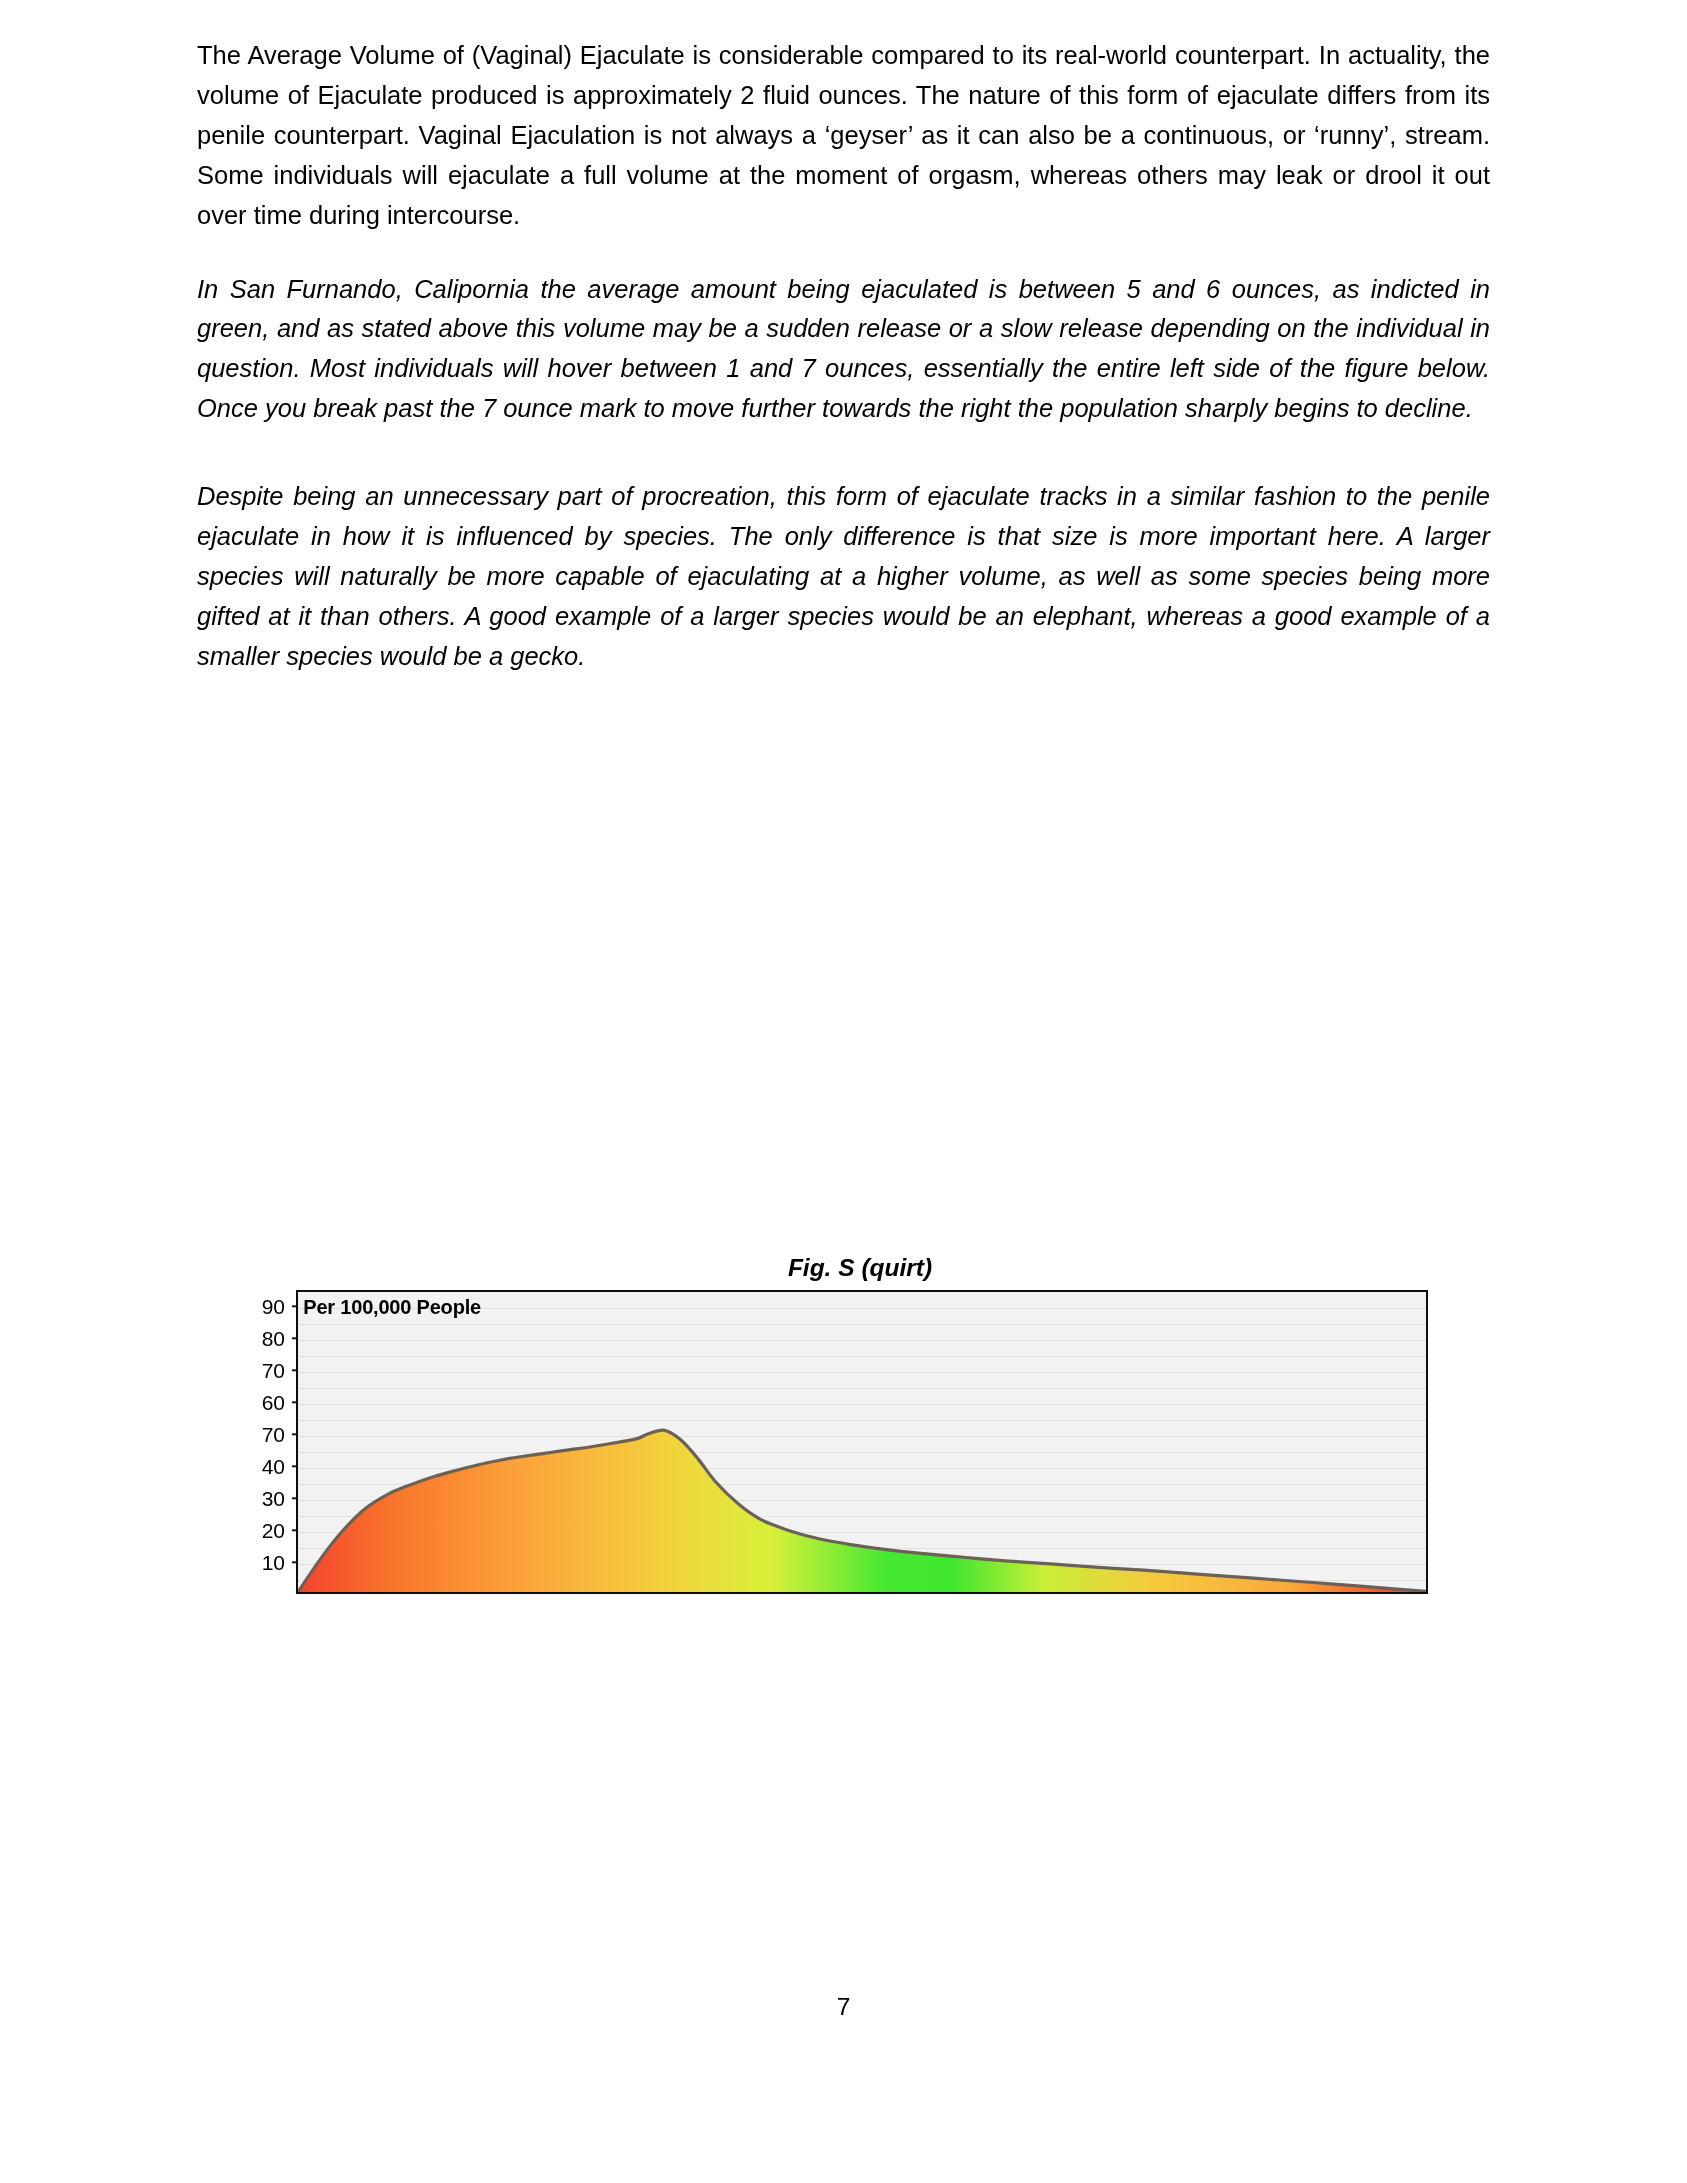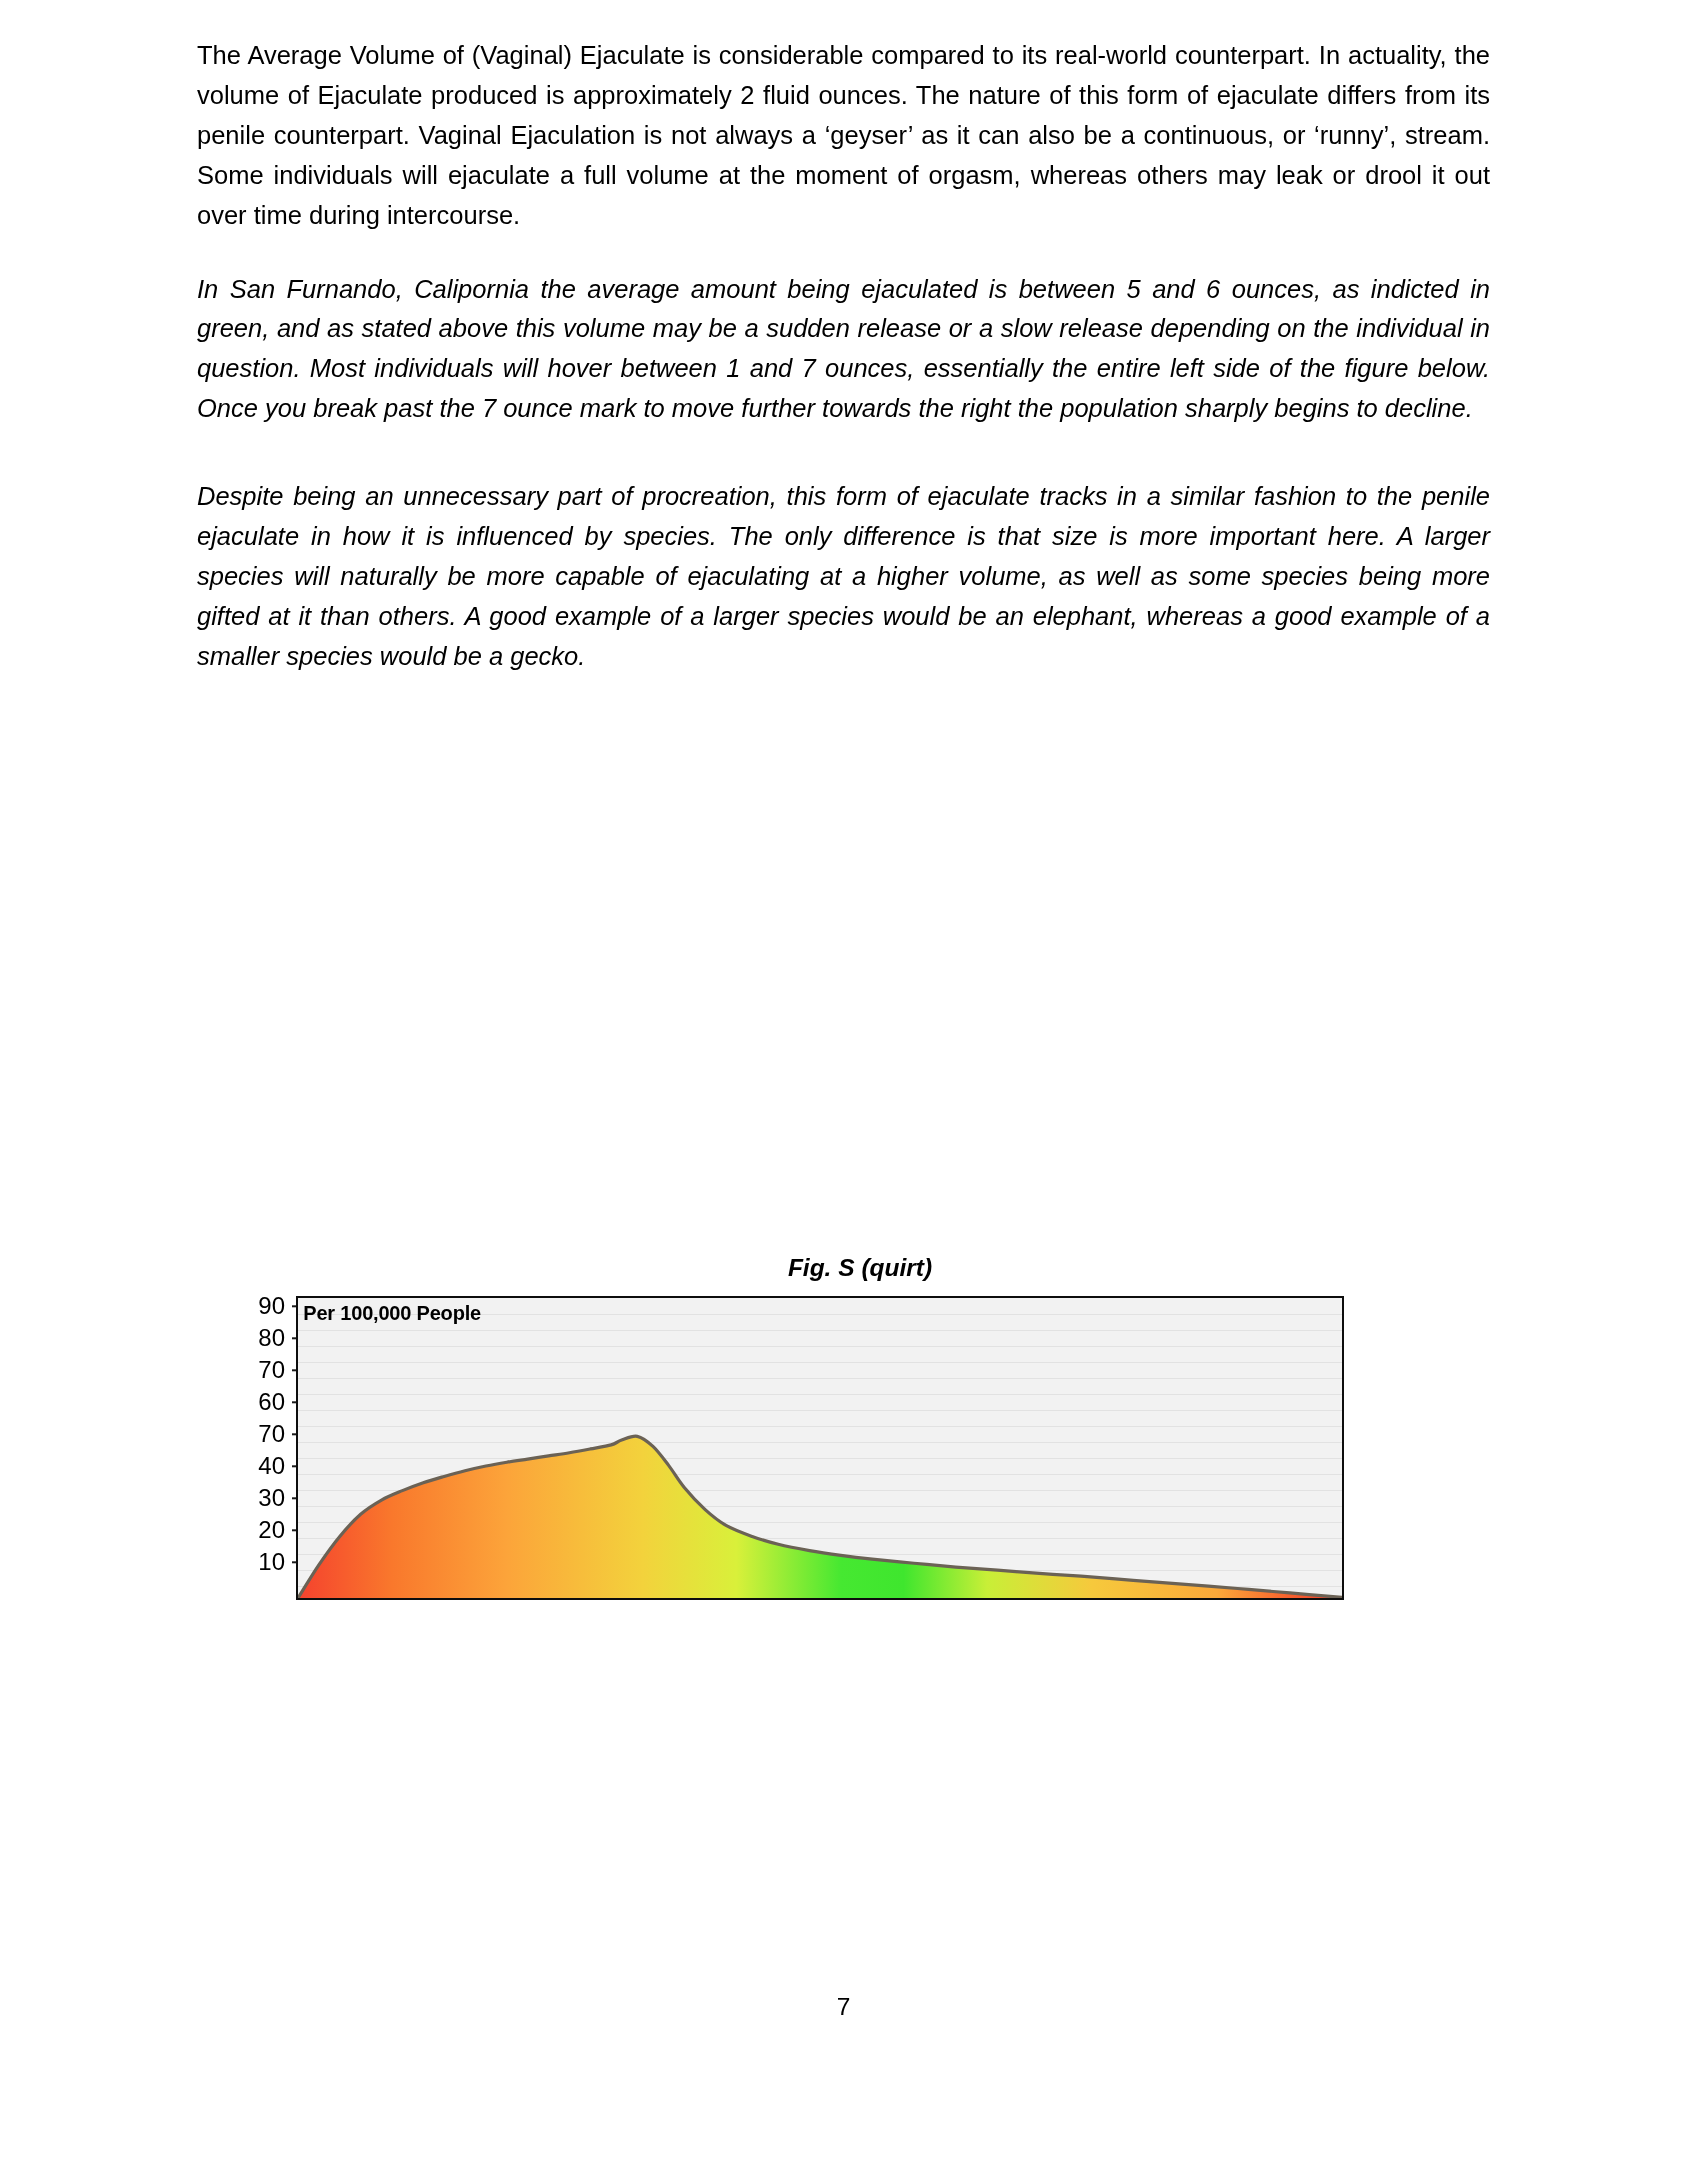--- a/index.html
+++ b/index.html
@@ -102,45 +102,44 @@
   .y-axis-labels {
     position: absolute;
     left: 0;
     top: 0;
     width: 34px;
     height: 304px;
   }
   .y-tick {
     position: absolute;
     right: 4px;
-    font-size: 24px;
+    font-size: 21px;
     line-height: 1;
     text-align: right;
     white-space: nowrap;
     transform: translateY(-50%);
   }
   .y-tick-dash {
     position: absolute;
     left: 37px;
     width: 9.3px;
     height: 2px;
     background: #1a1a1a;
     transform: translateY(-0.7px);
   }
   .plot-area {
     position: absolute;
     left: 41px;
     top: 0;
-    width: 1048px;
+    width: 1132px;
     height: 304px;
     background: #f2f2f2;
     border: 2.6px solid #0d0d0d;
     box-sizing: border-box;
     overflow: hidden;
-    margin-top: 6px;
   }
   .plot-label {
     position: absolute;
     left: 5.3px;
     top: 4px;
     font-size: 20px;
     font-weight: bold;
     letter-spacing: -0.2px;
     z-index: 5;
   }

